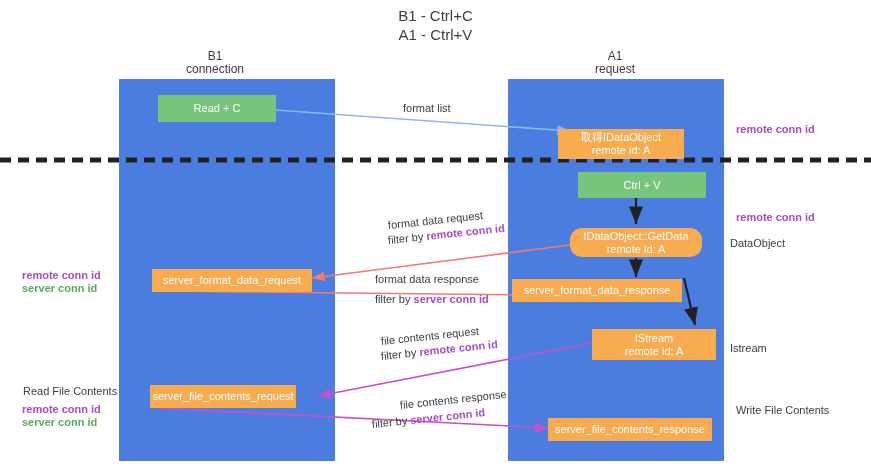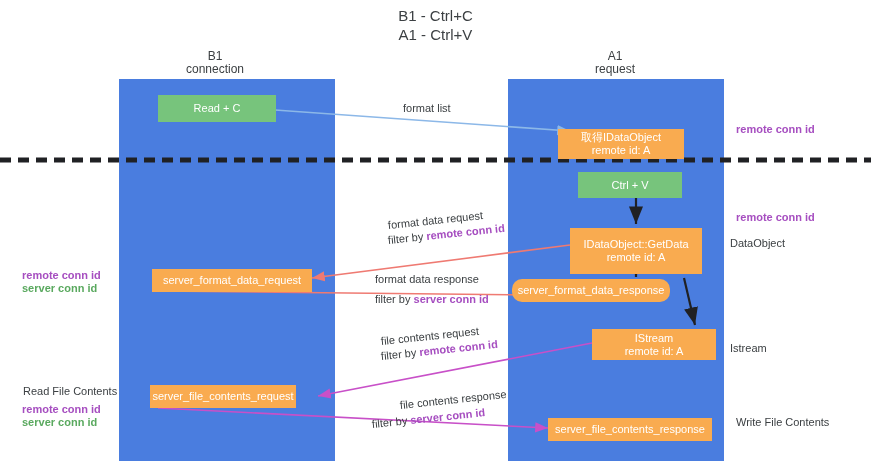--- a/index.html
+++ b/index.html
@@ -102,28 +102,28 @@
     <line x1="592" y1="343" x2="318" y2="396" stroke="#c850c8" stroke-width="1.6" marker-end="url(#ar-mag)"></line>
 
     <line x1="158" y1="408" x2="548" y2="428" stroke="#c850c8" stroke-width="1.6" marker-end="url(#ar-mag)"></line>
   </svg>
 
   <div class="abs box green" style="left:158px;top:95px;width:118px;height:27px;">Read + C</div>
 
   <div class="abs box orange" style="left:558px;top:117px;width:126px;height:30px;margin-top:12px;">取得IDataObject
 remote id: A</div>
 
-  <div class="abs box green" style="left:578px;top:172px;width:104px;height:26px;">Ctrl + V</div>
+  <div class="abs box green" style="left:578px;top:172px;width:128px;height:26px;">Ctrl + V</div>
 
-  <div class="abs box orange" style="left:570px;top:228px;width:132px;height:46px;">IDataObject::GetData
+  <div class="abs box orange" style="left:570px;top:228px;width:132px;height:29px;border-radius:12px;">IDataObject::GetData
 remote id: A</div>
 
   <div class="abs box orange" style="left:152px;top:269px;width:160px;height:23px;">server_format_data_request</div>
 
-  <div class="abs box orange" style="left:512px;top:279px;width:158px;height:23px;border-radius:10px;">server_format_data_response</div>
+  <div class="abs box orange" style="left:512px;top:279px;width:170px;height:23px;">server_format_data_response</div>
 
   <div class="abs box orange" style="left:592px;top:329px;width:124px;height:31px;">IStream
 remote id: A</div>
 
   <div class="abs box orange" style="left:150px;top:385px;width:146px;height:23px;">server_file_contents_request</div>
 
   <div class="abs box orange" style="left:548px;top:418px;width:164px;height:23px;">server_file_contents_response</div>
 
   <div class="abs edgelbl" style="left:403px;top:101px;">format list</div>
 
@@ -148,21 +148,21 @@
   </div>
 
   <div class="abs lbl purple" style="left:736px;top:123px;">remote conn id</div>
 
   <div class="abs lbl purple" style="left:736px;top:211px;">remote conn id</div>
 
   <div class="abs lbl" style="left:730px;top:237px;">DataObject</div>
 
   <div class="abs lbl" style="left:730px;top:342px;">Istream</div>
 
-  <div class="abs lbl" style="left:736px;top:416px;">Write File Contents</div>
+  <div class="abs lbl" style="left:736px;top:404px;">Write File Contents</div>
 
   <div class="abs lbl purple" style="left:22px;top:269px;">remote conn id</div>
   <div class="abs lbl green" style="left:22px;top:282px;">server conn id</div>
 
   <div class="abs lbl" style="left:23px;top:385px;">Read File Contents</div>
   <div class="abs lbl purple" style="left:22px;top:403px;">remote conn id</div>
   <div class="abs lbl green" style="left:22px;top:416px;">server conn id</div>
 
 </div>
 

